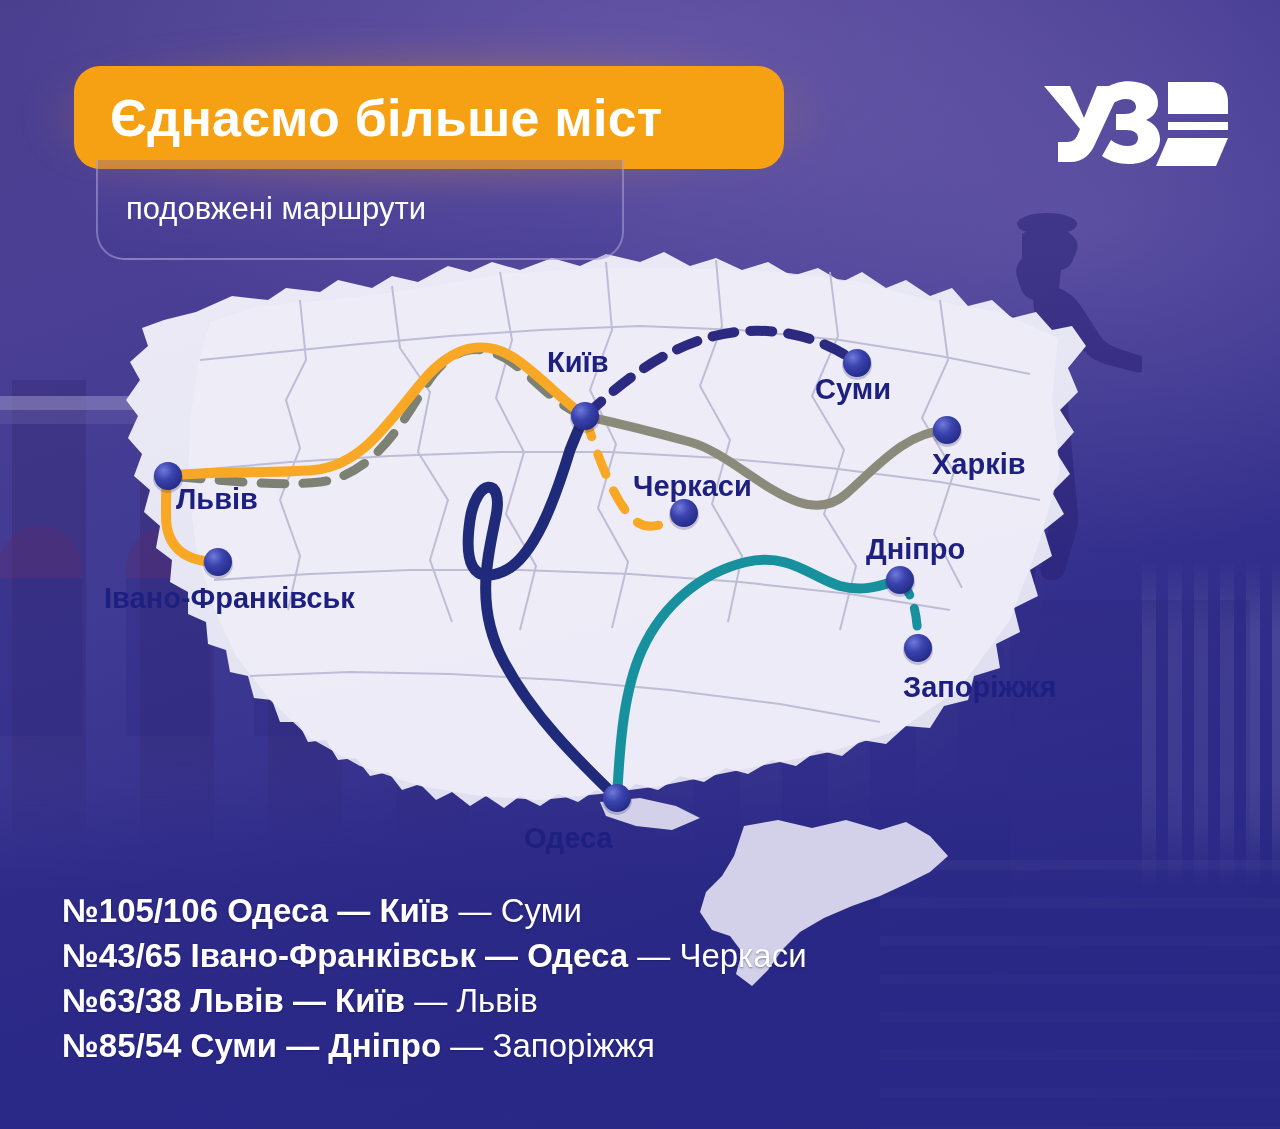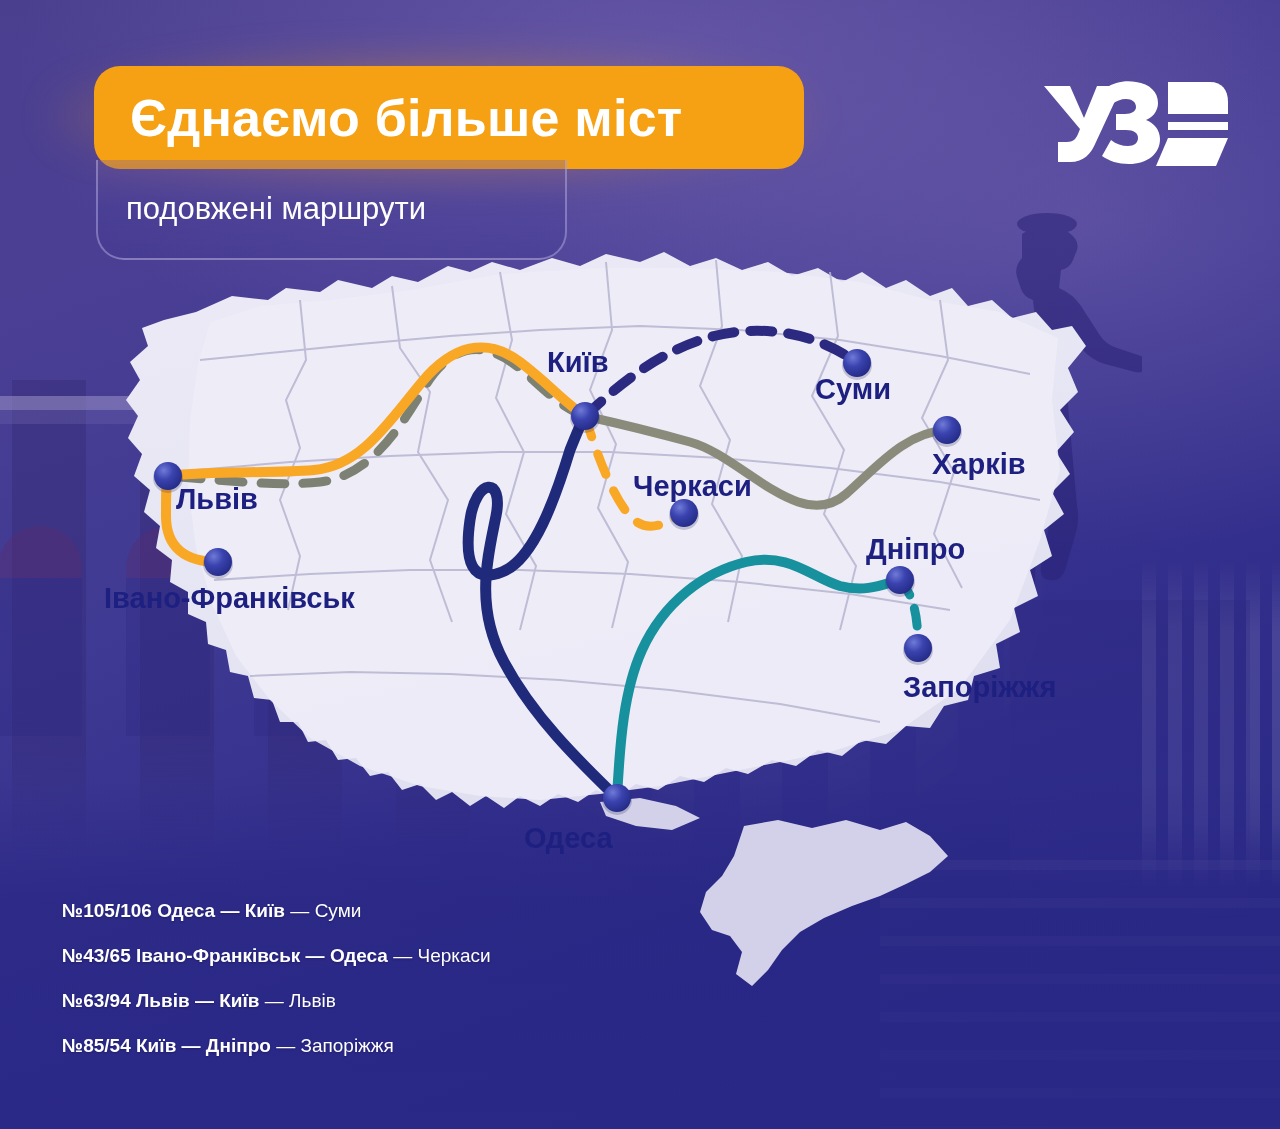--- a/index.html
+++ b/index.html
@@ -59,41 +59,41 @@
 
   
   #bottomtint{left:0;top:780px;width:1280px;height:349px;
      background:linear-gradient(to bottom, rgba(38,36,128,0) 0%, rgba(39,37,131,.55) 35%, rgba(42,40,136,.80) 100%);}
 
   
   #header-glow{position:absolute;left:52px;top:52px;width:760px;height:130px;border-radius:34px;
       background:radial-gradient(ellipse at center, rgba(247,160,20,.55) 0%, rgba(247,160,20,.18) 55%, rgba(247,160,20,0) 78%);
       filter:blur(18px);}
   #title-pill{position:absolute;left:74px;top:66px;width:710px;height:103px;border-radius:26px;
-      background:#f6a013;display:flex;align-items:center;box-sizing:border-box;padding:0 36px;margin-left:20px;}
+      background:#f6a013;display:flex;align-items:center;box-sizing:border-box;padding:0 36px;}
   #title-pill .t{color:#ffffff;font-size:52px;font-weight:700;letter-spacing:.2px;white-space:nowrap;}
-  #subtitle-pill{position:absolute;left:96px;top:160px;width:471px;height:100px;
+  #subtitle-pill{position:absolute;left:96px;top:160px;width:528px;height:100px;
       border-radius:0 0 28px 28px;box-sizing:border-box;
       border:2px solid rgba(190,186,235,.45);border-top:none;
       background:linear-gradient(to bottom, rgba(122,92,150,.34) 0%, rgba(70,62,150,.30) 48%, rgba(56,50,140,.22) 100%);
       display:flex;align-items:center;padding:0 28px;}
   #subtitle-pill .t{color:#fff;font-size:31px;font-weight:400;white-space:nowrap;}
 
   
   #logo{position:absolute;left:1040px;top:78px;width:190px;height:92px;}
 
   
   #map{position:absolute;left:0;top:0;width:1280px;height:1129px;}
 
   .city-label{font-family:"Liberation Sans","DejaVu Sans",sans-serif;
       font-weight:700;fill:#1d2080;paint-order:stroke;}
 
   
   #legend{position:absolute;left:62px;top:888px;width:900px;}
-  .legend-row{color:#ffffff;font-size:19px;line-height:45px;white-space:nowrap;
+  .legend-row{color:#ffffff;font-size:33px;line-height:45px;white-space:nowrap;
       text-shadow:0 1px 2px rgba(20,18,70,.45);}
   .legend-row .b{font-weight:700;}
   .legend-row .l{font-weight:400;}
 </style>
 </head>
 <body>
 
 <div id="poster">
 
   <div class="bg-layer" id="sky"></div>
@@ -282,17 +282,17 @@
 
       <path d="M128,4 L170,4 C182,4 188,12 188,24 L188,36 L128,36 Z"></path>
       <path d="M128,44 L188,44 L188,52 L128,52 Z"></path>
       <path d="M128,60 L188,60 L176,88 L116,88 Z"></path>
     </g>
   </svg>
 
   <div id="legend">
       <div class="legend-row"><span class="b">№105/106 </span><span class="b">Одеса — Київ</span><span class="l"> — </span><span class="l">Суми</span></div>
       <div class="legend-row"><span class="b">№43/65 </span><span class="b">Івано-Франківськ — Одеса</span><span class="l"> — </span><span class="l">Черкаси</span></div>
-      <div class="legend-row"><span class="b">№63/94 </span><span class="b">Львів — Київ</span><span class="l"> — </span><span class="l">Львів</span></div>
-      <div class="legend-row"><span class="b">№85/54 </span><span class="b">Київ — Дніпро</span><span class="l"> — </span><span class="l">Запоріжжя</span></div>
+      <div class="legend-row"><span class="b">№63/38 </span><span class="b">Львів — Київ</span><span class="l"> — </span><span class="l">Львів</span></div>
+      <div class="legend-row"><span class="b">№85/54 </span><span class="b">Суми — Дніпро</span><span class="l"> — </span><span class="l">Запоріжжя</span></div>
     </div>
 
 </div>
 
 </body></html>

